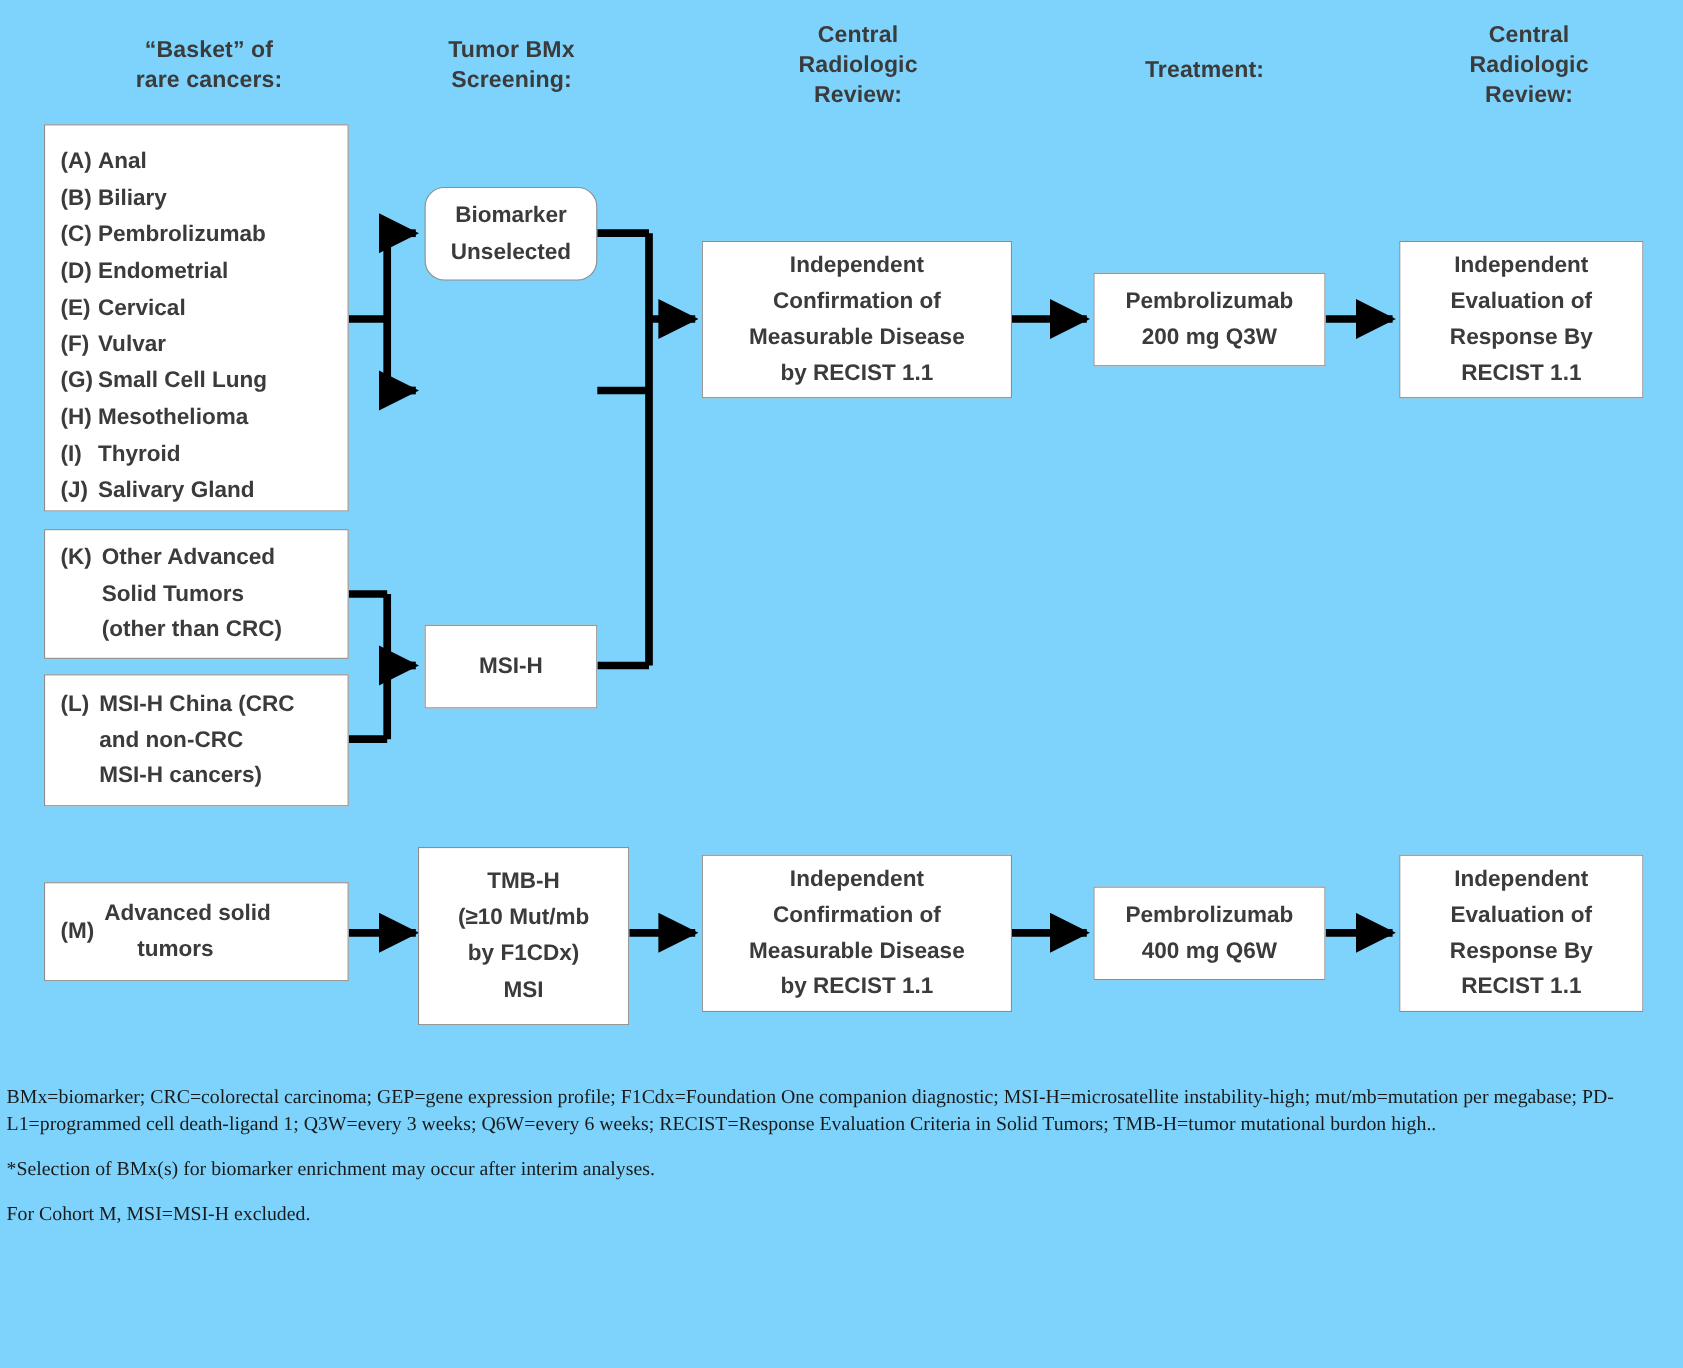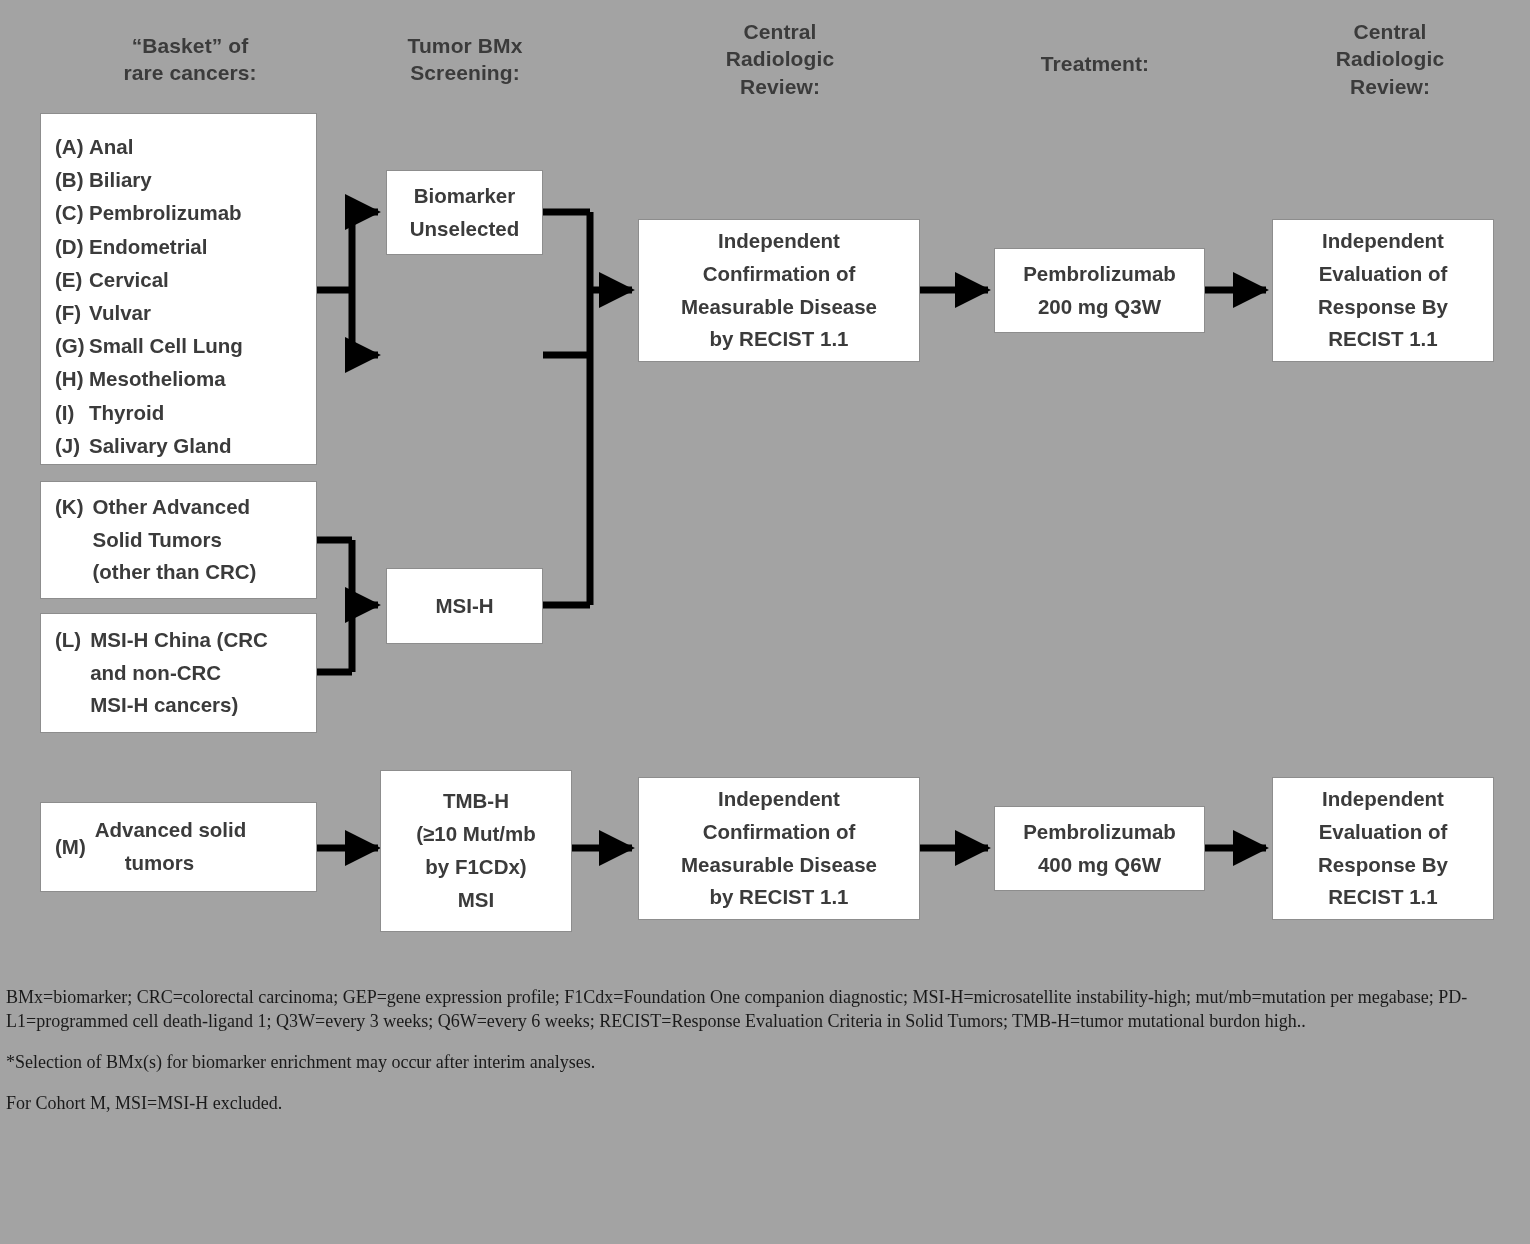--- a/index.html
+++ b/index.html
@@ -10,21 +10,21 @@
   }
   body {
     font-family: "Liberation Sans", sans-serif;
     color: #231f20;
   }
   #page {
     position: relative;
     width: 1530px;
     height: 1244px;
     overflow: hidden;
-    background: #a3a3a3;
+    background: #7dd3fc;
   }
   #diagram {
     position: absolute;
     left: 0;
     top: 0;
     width: 1530px;
     height: 960px;
   }
   #connectors {
     position: absolute;
@@ -266,21 +266,21 @@
     <div class="box" style="left:40px; top:802px; width:277px; height:90px;">
       <div class="inner hang" style="padding:0 10px 0 0; align-items:center;">
         <span class="k" style="padding-left:14px;">(M)</span>
         <span class="t">
           <span class="box-line">Advanced solid</span>
           <span class="box-line" style="padding-left:30px;">tumors</span>
         </span>
       </div>
     </div>
 
-    <div class="box center" style="left:386px; top:170px; width:157px; height:85px;">
+    <div class="box center" style="left:386px; top:170px; width:157px; height:85px;border-radius:18px;">
       <div class="inner">
         <span class="box-line">Biomarker</span>
         <span class="box-line">Unselected</span>
       </div>
     </div>
 
 
     <div class="box center" style="left:386px; top:568px; width:157px; height:76px;justify-content:flex-end;">
       <div class="inner">
         <span class="box-line">MSI-H</span>

